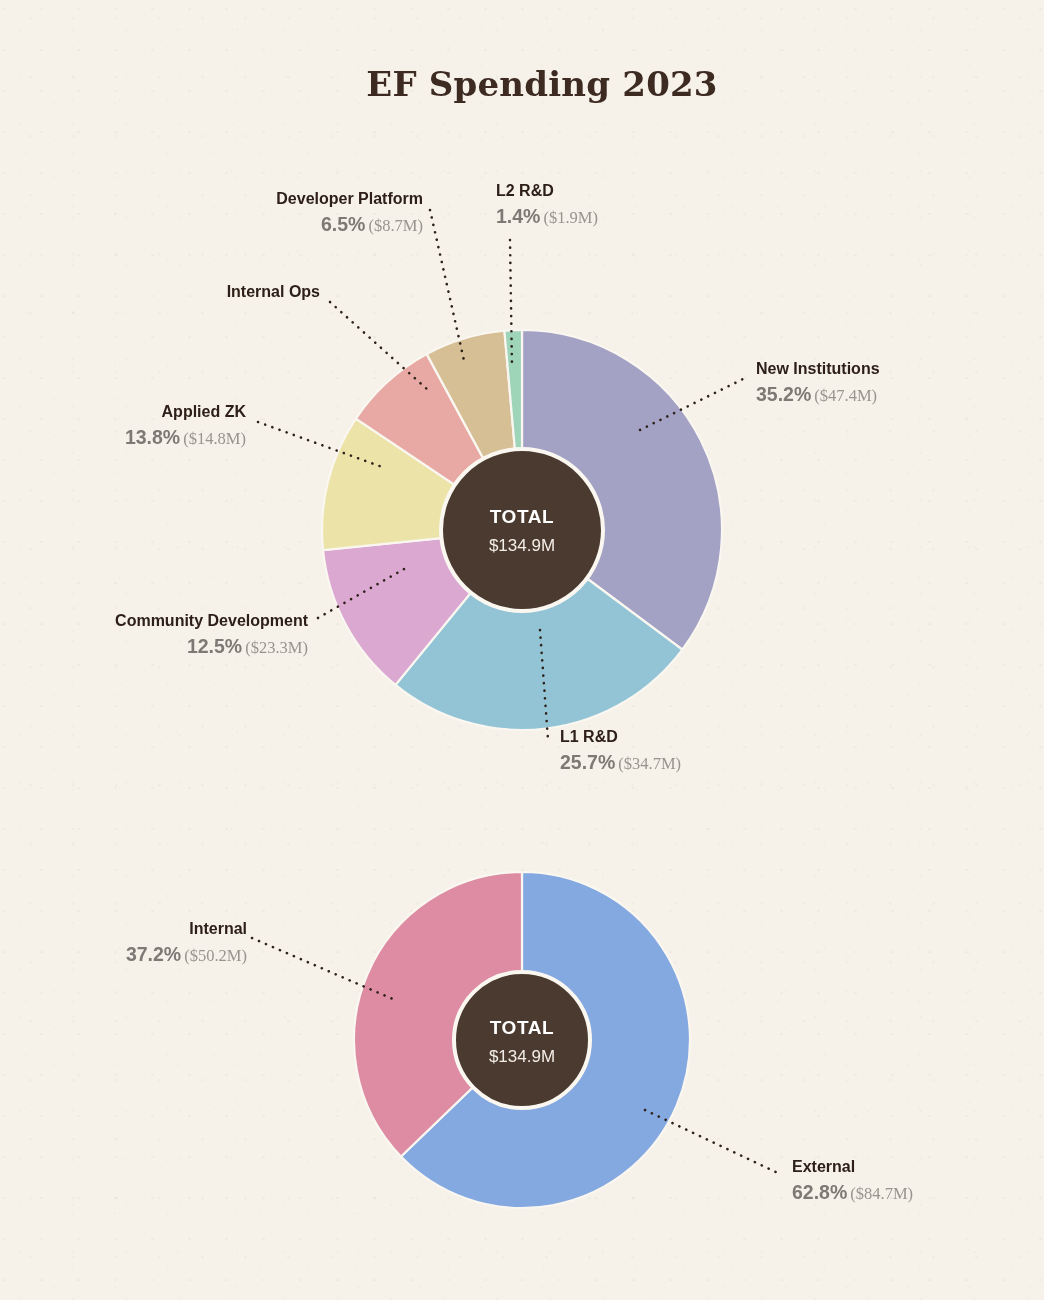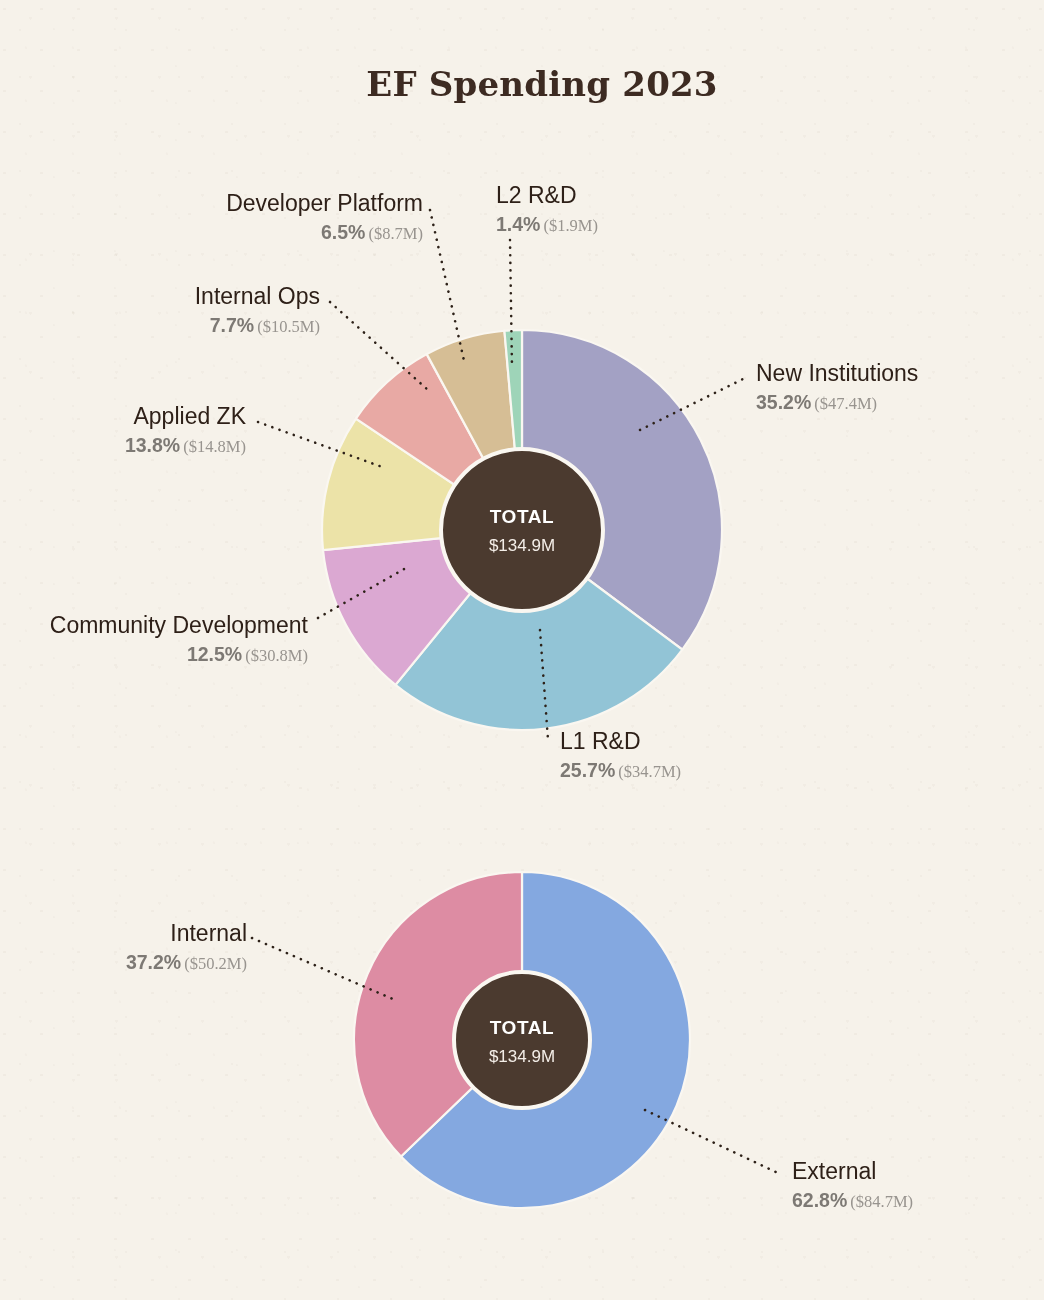--- a/index.html
+++ b/index.html
@@ -76,22 +76,22 @@
     fill: none;
     stroke: #2d2118;
     stroke-width: 2.6;
     stroke-linecap: round;
     stroke-dasharray: 0.1 7.5;
   }
 
   .callout { position: absolute; }
   .callout .cl-name {
     font-family: "Liberation Sans", sans-serif;
-    font-weight: normal;
-    font-size: 23px;
+    font-weight: bold;
+    font-size: 16px;
     color: #2e2018;
     white-space: nowrap;
     line-height: 1.18;
   }
   .callout .cl-stats {
     white-space: nowrap;
     line-height: 1.35;
     margin-top: 2px;
   }
   .callout .cl-pct {
@@ -152,36 +152,33 @@
 
   <div class="callout align-left" style="left:496px; top:32px; width:260px;">
     <div class="cl-name">L2 R&amp;D</div>
     <div class="cl-stats">
       <span class="cl-pct">1.4%</span><span class="cl-amt">($1.9M)</span>
     </div>
   </div>
 
   <div class="callout align-right" style="left:20px; top:133px; width:300px;">
     <div class="cl-name">Internal Ops</div>
-    <div class="cl-stats">
-      <span class="cl-pct">7.7%</span><span class="cl-amt">($10.5M)</span>
-    </div>
   </div>
 
   <div class="callout align-right" style="left:0px; top:253px; width:246px;">
     <div class="cl-name">Applied ZK</div>
     <div class="cl-stats">
       <span class="cl-pct">13.8%</span><span class="cl-amt">($14.8M)</span>
     </div>
   </div>
 
   <div class="callout align-right" style="left:0px; top:462px; width:308px;text-align:right;">
     <div class="cl-name">Community Development</div>
     <div class="cl-stats">
-      <span class="cl-pct">12.5%</span><span class="cl-amt">($30.8M)</span>
+      <span class="cl-pct">12.5%</span><span class="cl-amt">($23.3M)</span>
     </div>
   </div>
 
   <div class="callout align-left" style="left:560px; top:578px; width:300px;">
     <div class="cl-name">L1 R&amp;D</div>
     <div class="cl-stats">
       <span class="cl-pct">25.7%</span><span class="cl-amt">($34.7M)</span>
     </div>
   </div>
 

